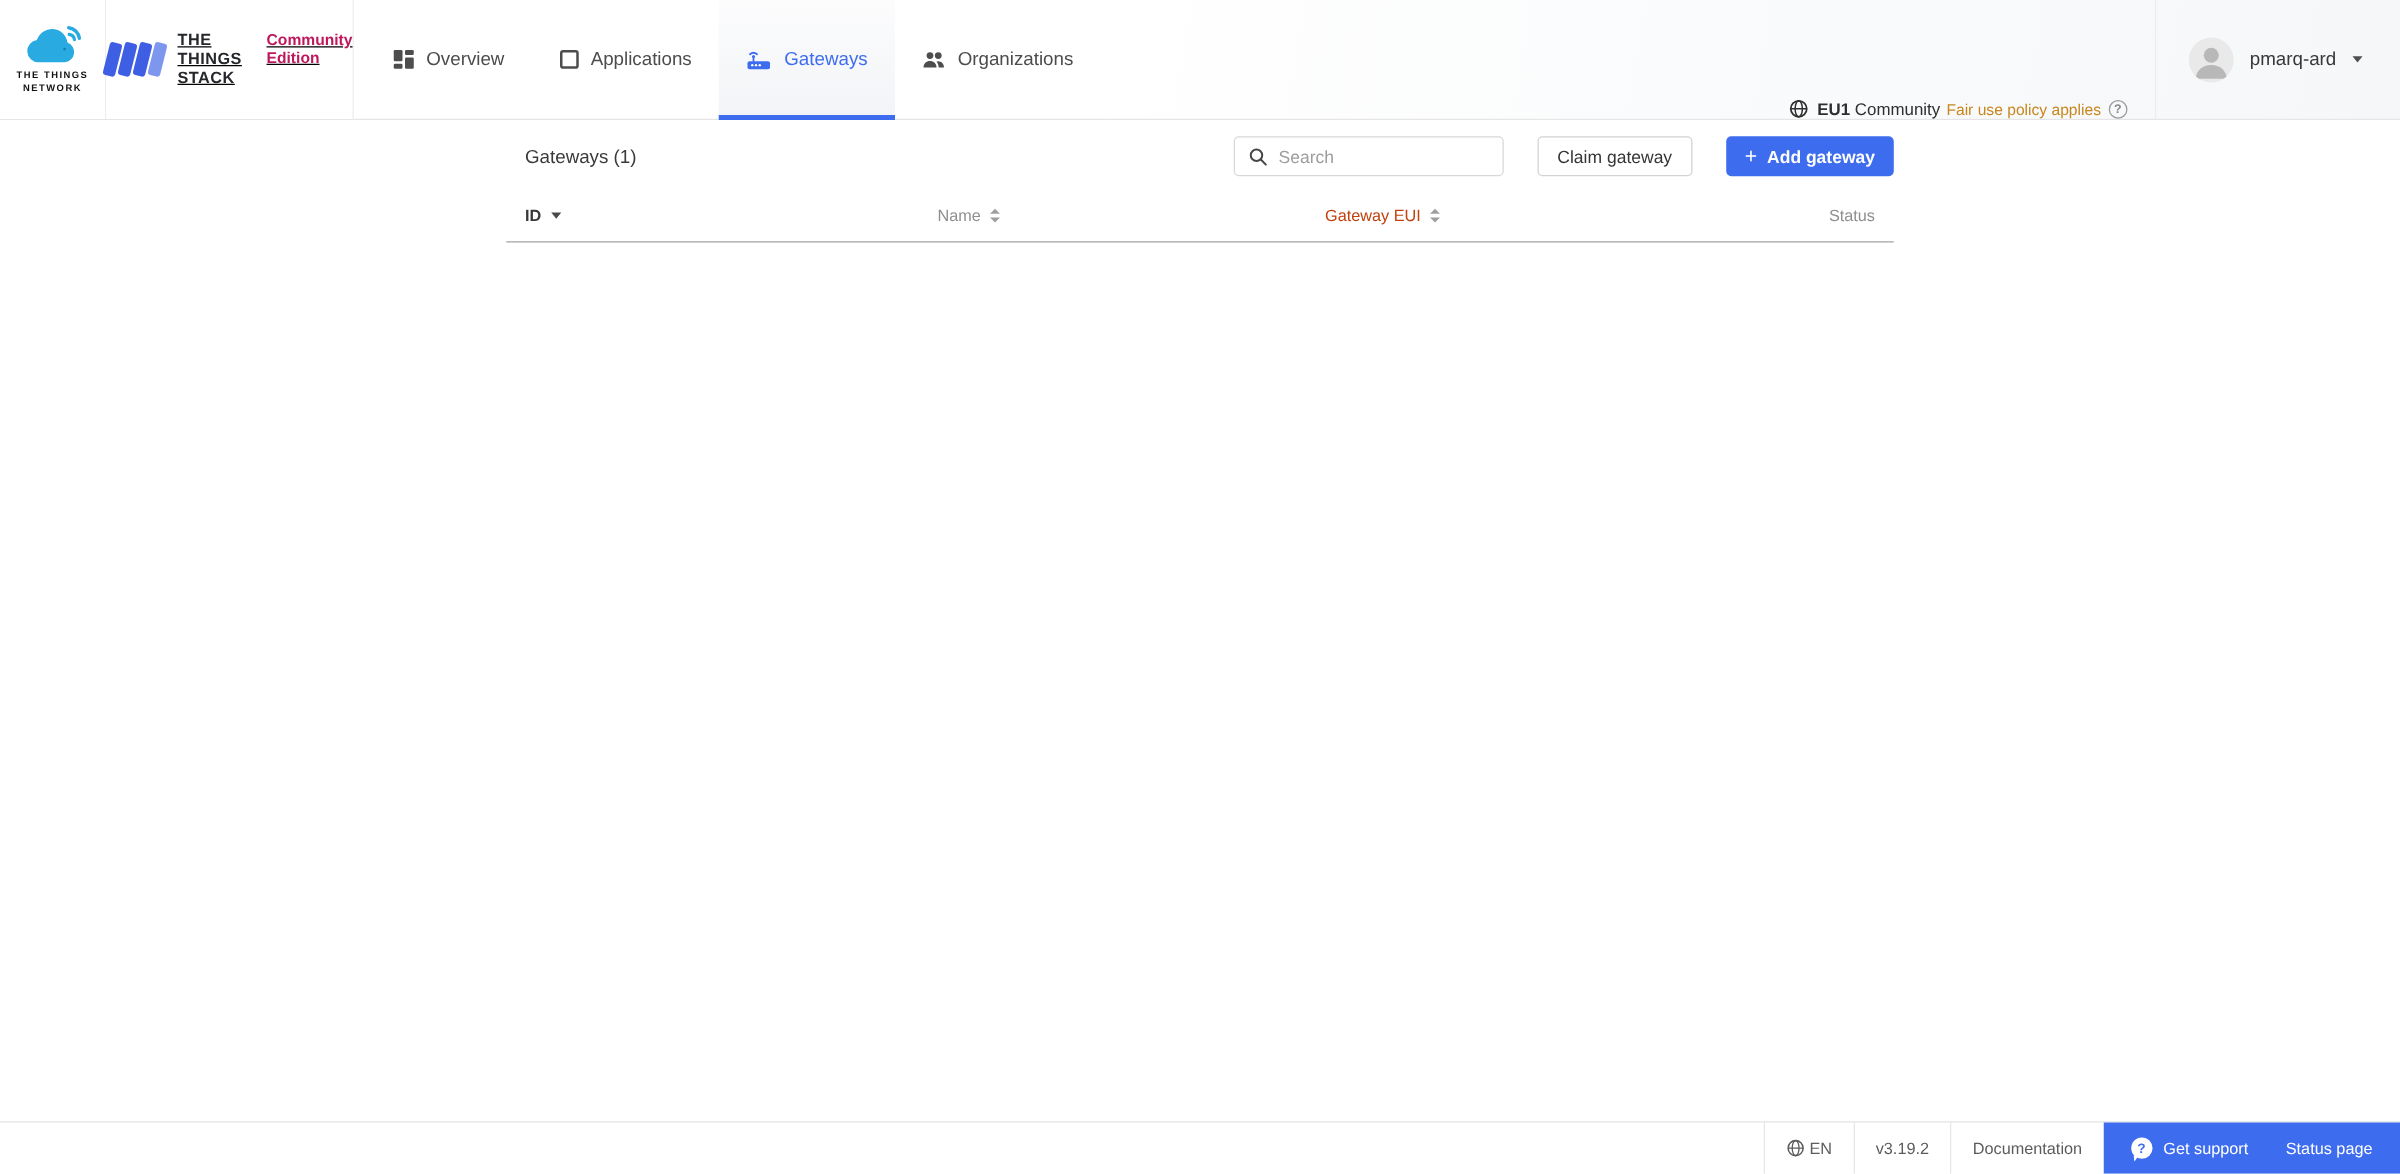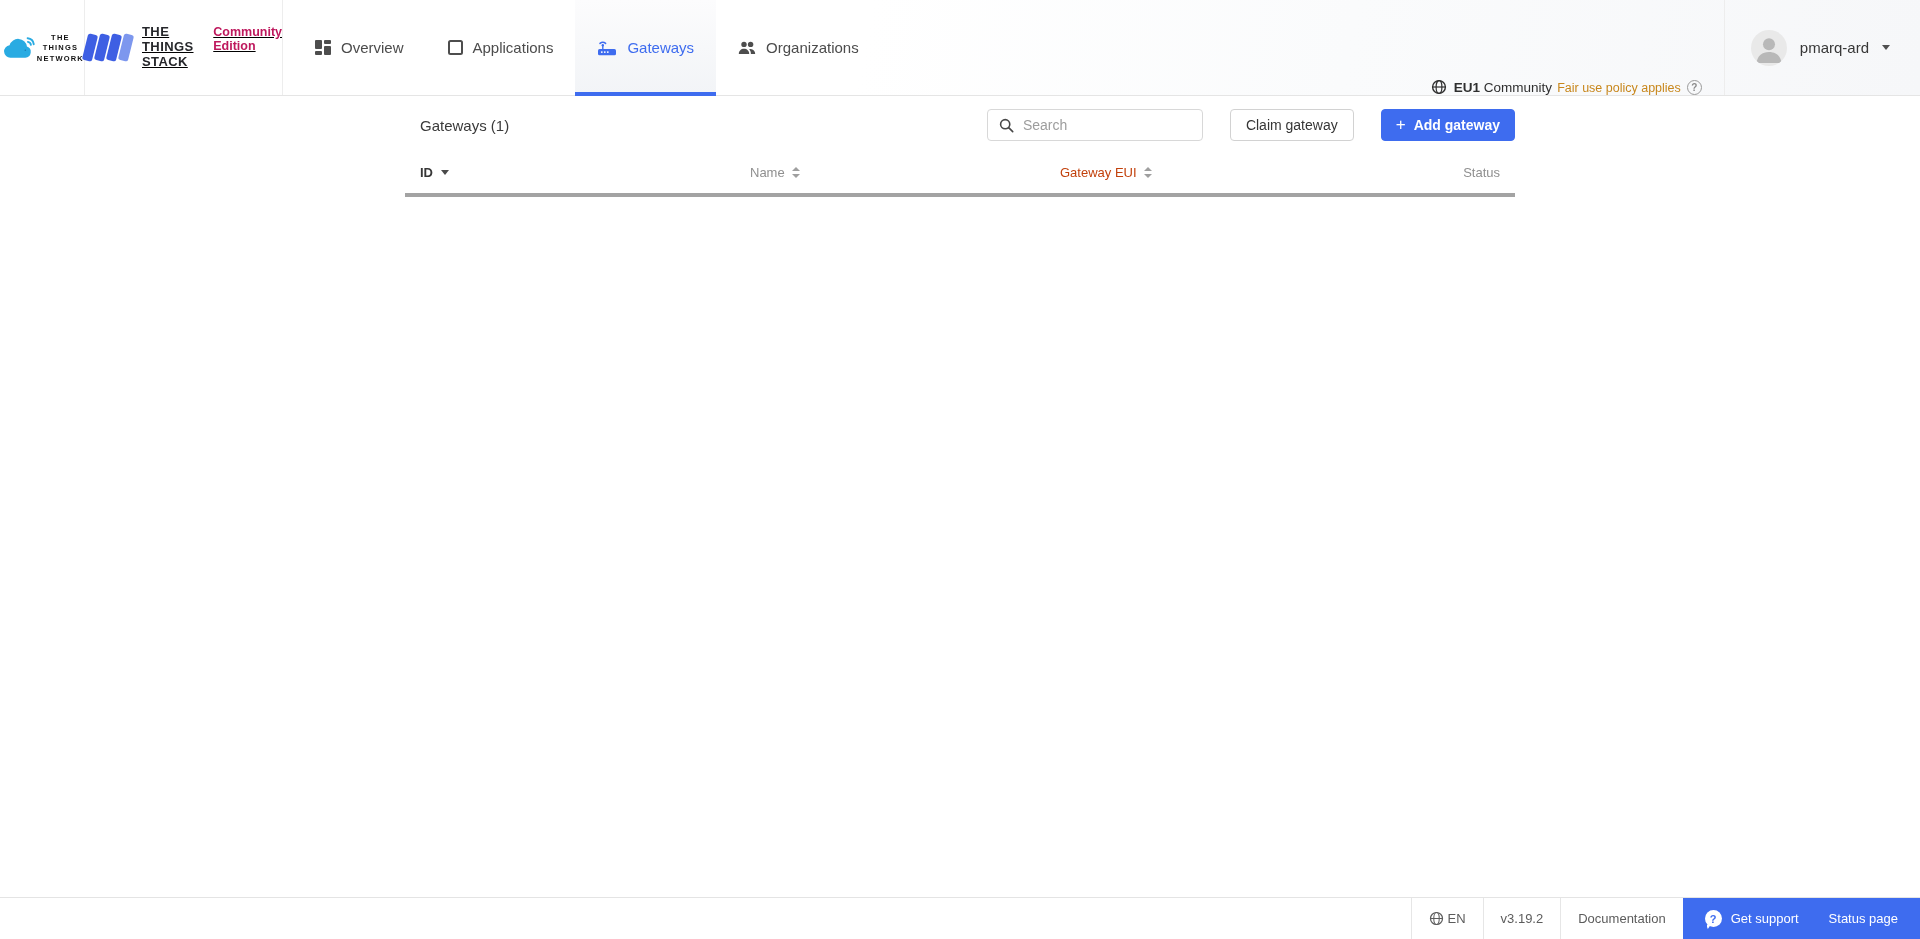--- a/index.html
+++ b/index.html
@@ -4,21 +4,21 @@
 <style>
   * { margin:0; padding:0; box-sizing:border-box; }
   html,body { width:1920px; height:939px; overflow:hidden; background:#fff;
               font-family:"Liberation Sans","DejaVu Sans",sans-serif; }
   body { display:flex; flex-direction:column; }
 
   
   .header { height:96px; flex:0 0 96px; display:flex; align-items:stretch;
             border-bottom:1px solid #e5e5e5; position:relative;
             background:linear-gradient(100deg,#ffffff 45%,#fafbfc 70%,#f6f7f9 100%); }
-  .ttn-logo-block { width:85px; display:flex; align-items:center;
+  .ttn-logo-block { width:85px; display:flex; flex-direction:column; align-items:center;
                     justify-content:center; border-right:1px solid #ededed; background:#fff; cursor:pointer; }
   .ttn-text { font-size:7.5px; font-weight:800; letter-spacing:1.2px; color:#111;
               text-align:center; line-height:1.35; margin-top:2px; }
   .tts-logo-block { width:198px; display:flex; align-items:center; justify-content:center;
                     gap:11px; border-right:1px solid #ededed; cursor:pointer; background:#fff; }
   .tts-books { display:flex; gap:2px; }
   .tts-books span { width:10px; height:27px; border-radius:2.5px; background:#3e5fe3;
                     transform:rotate(14deg); }
   .tts-books span:last-child { background:#7d97ee; }
   .tts-words { display:flex; flex-direction:row; line-height:1.15;text-decoration:underline; }
@@ -72,21 +72,21 @@
                      font-family:inherit; min-width:0; }
   .searchbox input::placeholder { color:#9d9d9d; }
   .btn { height:32px; border-radius:4px; font-size:14px; display:flex; align-items:center;
          cursor:pointer; font-family:inherit;margin-left:18px; }
   .btn-secondary { background:#fff; border:1px solid #d2d2d2; color:#363636; padding:0 15px; }
   .btn-primary { background:#3e6cef; border:1px solid #3e6cef; color:#fff; padding:0 14px;
                  gap:8px; font-weight:600; }
   .plus-glyph { font-size:17px; font-weight:400; line-height:1; margin-top:-1px; }
 
   .table-head { display:flex; align-items:center; margin-top:24px; padding:0 15px 13px;
-                border-bottom:4px solid #a3a3a3; font-size:13px; }
+                border-bottom:1px solid #a3a3a3; font-size:13px; }
   .col-id   { width:330px; display:flex; align-items:center; gap:8px; color:#383838;
               font-weight:700; cursor:pointer; }
   .col-name { width:310px; display:flex; align-items:center; gap:7px; color:#8f8f8f; cursor:pointer; }
   .col-eui  { width:310px; display:flex; align-items:center; gap:7px; color:#c2410c; cursor:pointer; }
   .col-status { flex:1; text-align:right; color:#8f8f8f; }
   .sort-down { width:0; height:0; border-left:4.5px solid transparent;
                border-right:4.5px solid transparent; border-top:5.5px solid #4a4a4a; }
   .sort-both { display:inline-flex; flex-direction:column; gap:2.5px; }
   .sort-both i { width:0; height:0; border-left:4px solid transparent;
                  border-right:4px solid transparent; display:block; }

